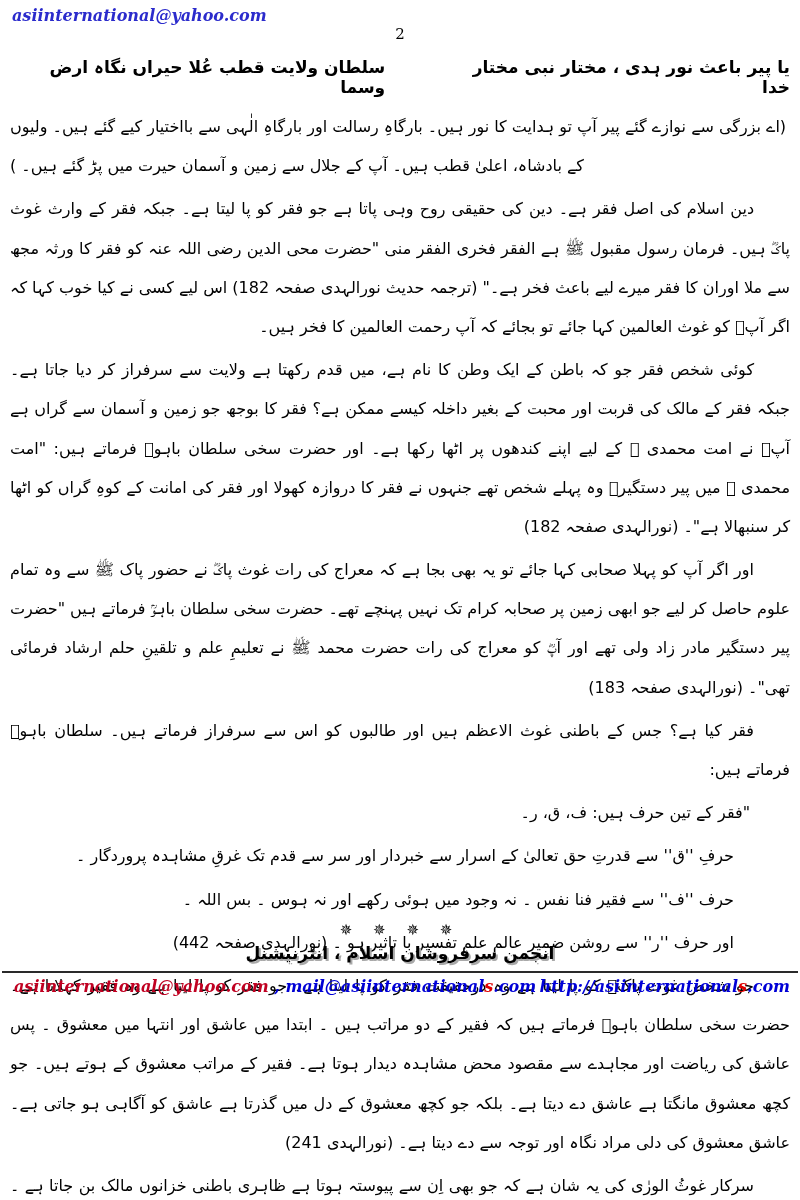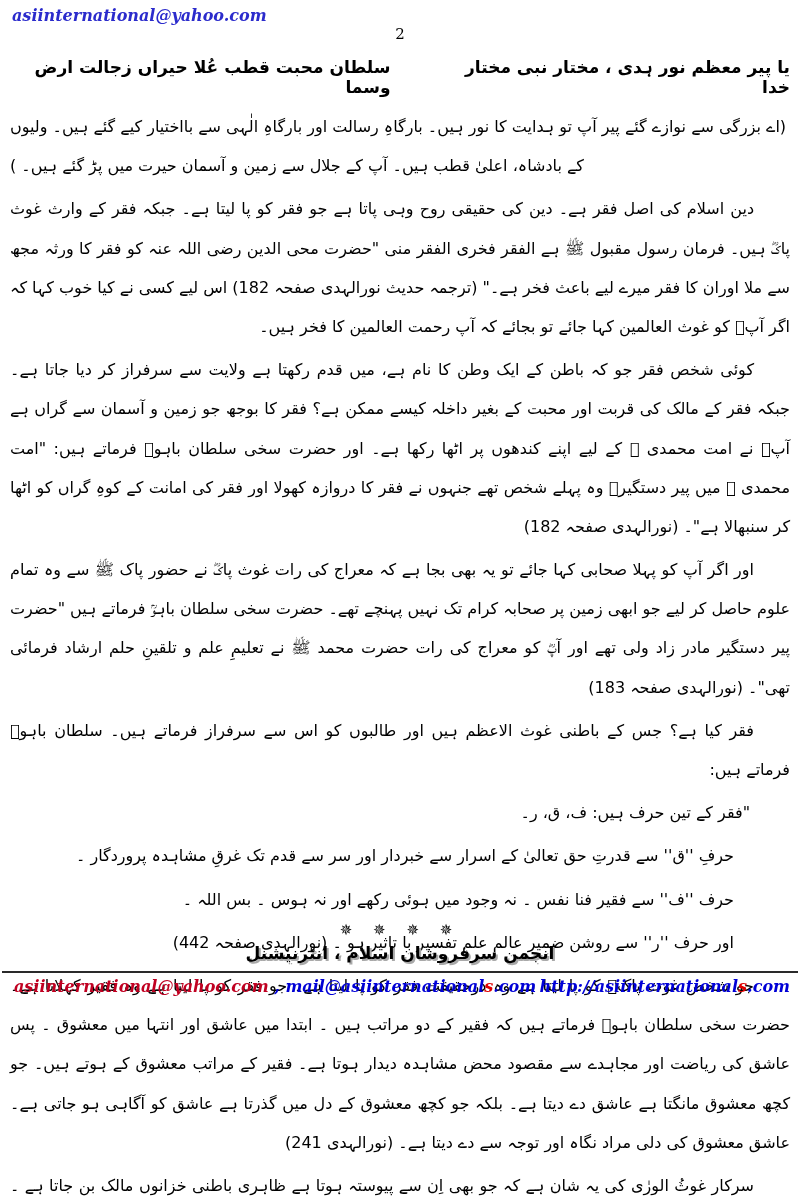--- a/index.html
+++ b/index.html
@@ -56,22 +56,22 @@
 </style>
 </head>
 <body>
 
 <div class="page">
 
   <a class="hdr-email" href="#">asiinternational@yahoo.com</a>
   <div class="page-num">2</div>
 
   <div class="couplet">
-    <span>یا پیر معظم نور ہدی ، مختار نبی مختار خدا</span>
-    <span>سلطان محبت قطب عُلا حیراں زجالت ارض وسما</span>
+    <span>یا پیر باعث نور ہدی ، مختار نبی مختار خدا</span>
+    <span>سلطان ولایت قطب عُلا حیراں نگاہ ارض وسما</span>
   </div>
 
   <div class="urdu">
 
     <div class="para noindent center-last">(اے بزرگی سے نوازے گئے پیر آپ تو ہدایت کا نور ہیں۔ بارگاہِ رسالت اور بارگاہِ الٰہی سے بااختیار کیے گئے ہیں۔ ولیوں کے بادشاہ، اعلیٰ قطب ہیں۔ آپ کے جلال سے زمین و آسمان حیرت میں پڑ گئے ہیں۔ )</div>
 
     <div class="para"><span>دین اسلام کی اصل فقر ہے۔ دین کی حقیقی روح وہی پاتا ہے جو فقر کو پا لیتا ہے۔ جبکہ فقر کے وارث غوث پاکؓ ہیں۔ فرمان رسول مقبول ﷺ ہے </span><span class="bold-naskh">الفقر فخری الفقر منی</span><span> "حضرت محی الدین رضی اللہ عنہ کو فقر کا ورثہ مجھ سے ملا اوران کا فقر میرے لیے باعث فخر ہے۔" (ترجمہ حدیث نورالہدی صفحہ 182) اس لیے کسی نے کیا خوب کہا کہ اگر آپؓ کو غوث العالمین کہا جائے تو بجائے کہ آپ رحمت العالمین کا فخر ہیں۔</span></div>
 
     <div class="para">کوئی شخص فقر جو کہ باطن کے ایک وطن کا نام ہے، میں قدم رکھتا ہے ولایت سے سرفراز کر دیا جاتا ہے۔ جبکہ فقر کے مالک کی قربت اور محبت کے بغیر داخلہ کیسے ممکن ہے؟ فقر کا بوجھ جو زمین و آسمان سے گراں ہے آپؓ نے امت محمدی ﷺ کے لیے اپنے کندھوں پر اٹھا رکھا ہے۔ اور حضرت سخی سلطان باہوؒ فرماتے ہیں: "امت محمدی ﷺ میں پیر دستگیرؒ وہ پہلے شخص تھے جنہوں نے فقر کا دروازہ کھولا اور فقر کی امانت کے کوہِ گراں کو اٹھا کر سنبھالا ہے"۔ (نورالہدی صفحہ 182)</div>
 

